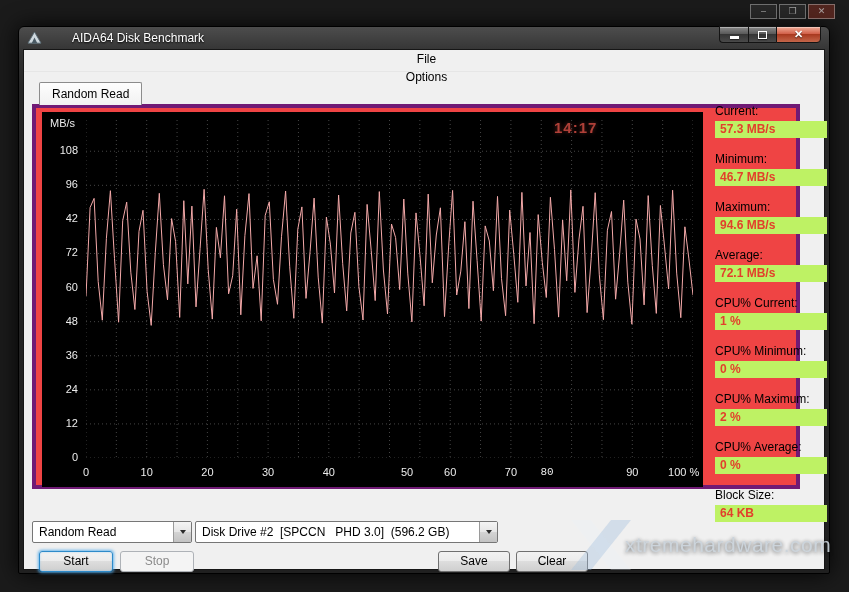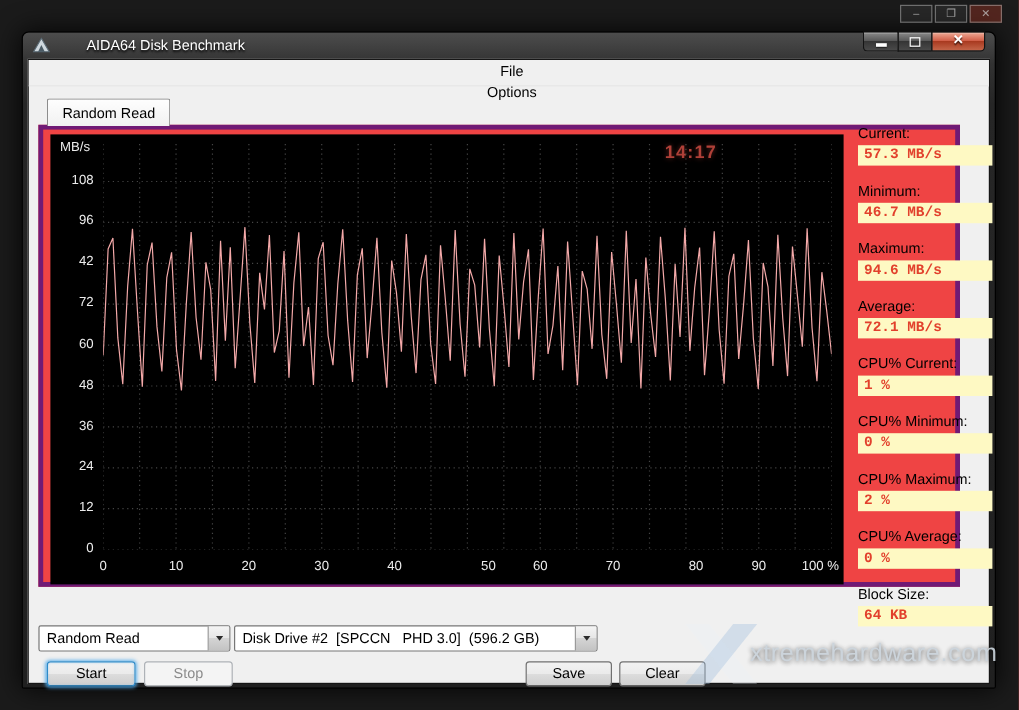--- a/index.html
+++ b/index.html
@@ -54,22 +54,22 @@
   .clock { position:absolute; left:512px; top:7px; font-size:15px; font-weight:bold; letter-spacing:1px;
            color:var(--clock-red,#b04038); text-shadow:0 0 4px rgba(176,64,56,.55); }
   .ytick { position:absolute; left:0; width:36px; text-align:right; color:#ececec; font-size:11px; }
   .xtick { position:absolute; transform:translateX(-50%); color:#ececec; font-size:11px; white-space:nowrap; }
 
   
   .stats { position:absolute; left:691px; top:32px; width:112px; }
   .stat { margin-bottom:14px; }
   .stat:nth-child(5) { margin-top:10px; }
   .stat-label { font-size:12px; color:#000; margin-bottom:3px; }
-  .stat-value { height:17px; line-height:17px; background:#fef9c3; color:var(--accent-red,#e2402c);
-                font-size:12px; font-weight:bold; padding:0 5px;font-family:Liberation Mono, monospace; }
+  .stat-value { height:17px; line-height:17px; background:#bef264; color:var(--accent-red,#e2402c);
+                font-size:12px; font-weight:bold; padding:0 5px; }
 
   
   .combo { position:absolute; height:22px; background:#fff; border:1px solid #767676; border-radius:2px;
            display:flex; align-items:center; }
   .combo-benchmark { left:8px; top:449px; width:160px; }
   .combo-drive { left:171px; top:449px; width:303px; }
   .combo-text { flex:1; font-size:12px; color:#000; padding:0 6px; white-space:pre; overflow:hidden; }
   .combo-arrow-btn { width:18px; align-self:stretch; border-left:1px solid #9a9a9a;
            background:linear-gradient(180deg,#f4f4f4 0%,#e6e6e6 49%,#d4d4d4 50%,#c3c3c3 100%);
            display:flex; align-items:center; justify-content:center; }
@@ -179,21 +179,21 @@
             <div class="ytick" style="top: 66.3277px;">96</div>
             <div class="ytick" style="top: 32.2437px;">108</div>
             <div class="xtick" style="left: 44px; top: 354px;">0</div>
             <div class="xtick" style="left: 104.7px; top: 354px;">10</div>
             <div class="xtick" style="left: 165.4px; top: 354px;">20</div>
             <div class="xtick" style="left: 226.1px; top: 354px;">30</div>
             <div class="xtick" style="left: 286.8px; top: 354px;">40</div>
             <div class="xtick" style="left: 365px; top: 354px;">50</div>
             <div class="xtick" style="left: 408.2px; top: 354px;">60</div>
             <div class="xtick" style="left: 468.9px; top: 354px;">70</div>
-            <div class="xtick" style="left: 538px; top: 354px;">80</div>
+            <div class="xtick" style="left: 505px; top: 354px; font-family: Liberation Mono, monospace;">80</div>
             <div class="xtick" style="left: 590.3px; top: 354px;">90</div>
             <div class="xtick" style="left: 651px; top: 354px; transform: translateX(-80%);">100 %</div>
           </div>
       </div>
 
       <div class="stats">
           <div class="stat">
             <div class="stat-label">Current:</div>
             <div class="stat-value">57.3 MB/s</div>
           </div>

